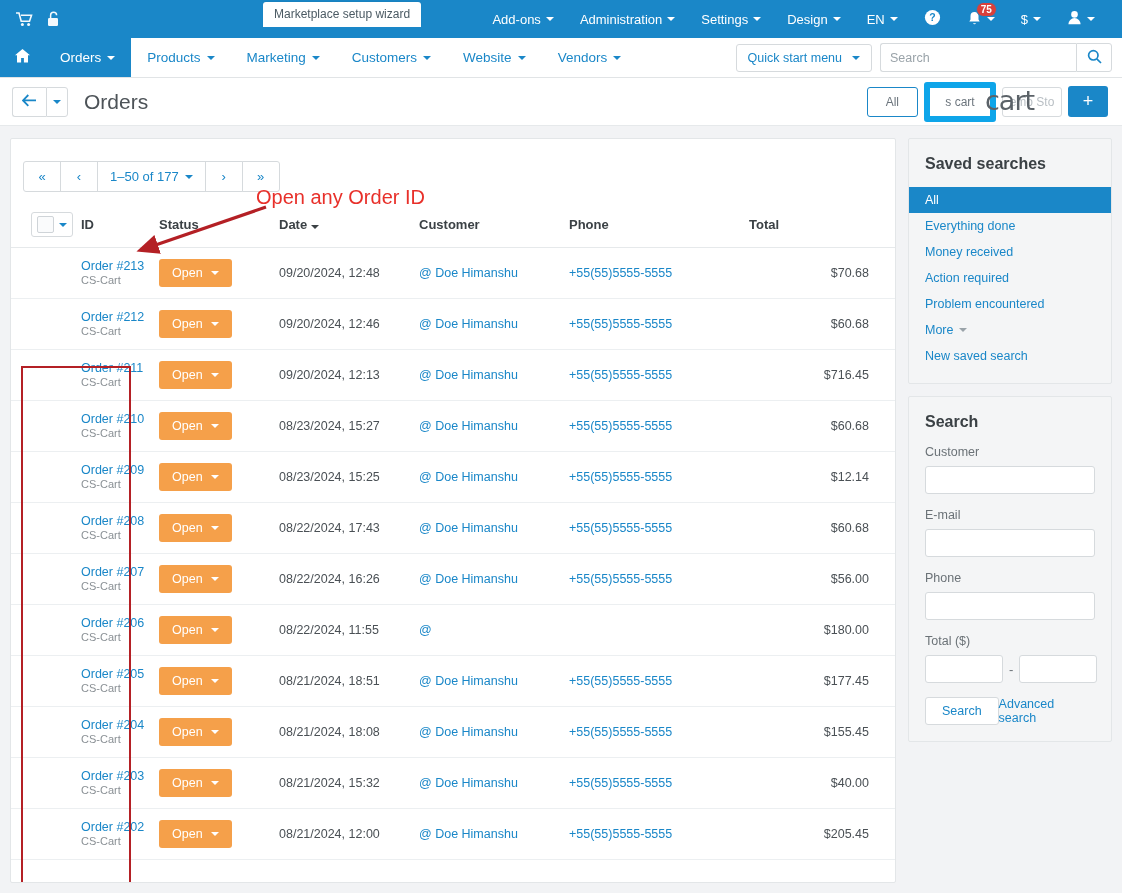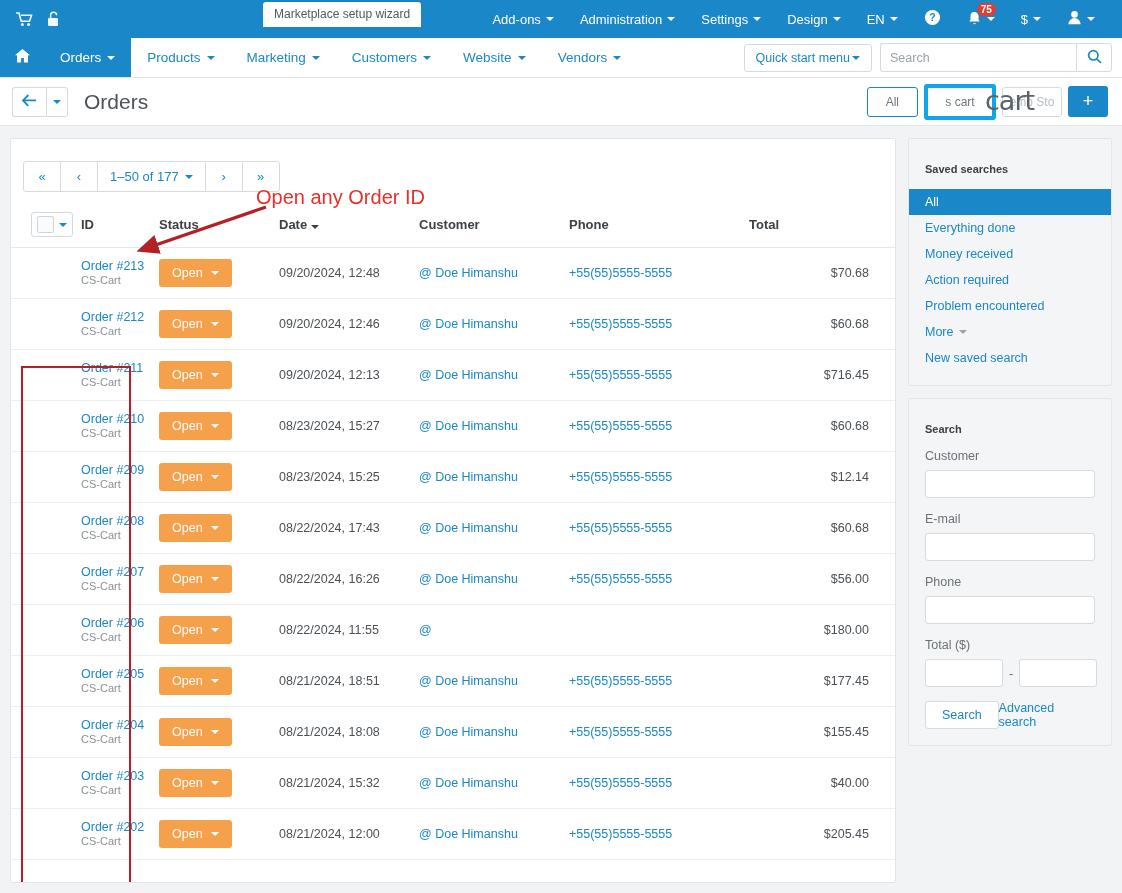--- a/index.html
+++ b/index.html
@@ -52,21 +52,21 @@
     color:#fff; cursor:pointer;
   }
   .nav-item{
     display:flex; align-items:center; gap:6px; padding:0 16px;
     color:#1a87c8; font-size:13.5px; cursor:pointer; white-space:nowrap;
   }
   .nav-item.active{ background:#1a87c8; color:#ffffff; }
   .nav-right{ margin-left:auto; display:flex; align-items:center; padding-right:10px; gap:8px; }
   .quickstart{
     border:1px solid #d6dadd; border-radius:3px; background:#fff;
-    color:#1a87c8; font-size:12.5px; padding:6px 11px; display:flex; align-items:center; gap:2px;
+    color:#1a87c8; font-size:12.5px; padding:6px 11px; display:flex; align-items:center; gap:10px;
     cursor:pointer;
   }
   .searchbox{ display:flex; align-items:stretch; }
   .searchbox input{
     width:196px; border:1px solid #d6dadd; border-right:none; border-radius:3px 0 0 3px;
     padding:6px 9px; font-size:12.5px; font-family:inherit; outline:none; color:#555;
     height:29px;
   }
   .searchbox input::placeholder{ color:#9aa3a9; }
   .search-btn{
@@ -86,21 +86,21 @@
   }
   .back-btn{ width:34px; border-radius:3px 0 0 3px; border-right:none; font-size:15px; }
   .back-caret{ width:22px; border-radius:0 3px 3px 0; }
   .page-title{ font-size:21px; color:#4d5358; margin-left:16px; font-weight:normal; }
   .title-right{ margin-left:auto; display:flex; align-items:center; gap:6px; position:relative; }
   .allbtn{
     border:1px solid #1a87c8; border-radius:3px; background:#fff; color:#6c757d;
     font-size:12px; padding:7px 18px; cursor:pointer; position:relative; z-index:3;
   }
   .storebtn{
-    border:4px solid #0ea5e9; border-radius:3px; background:#fff; color:#6c757d;
+    border:6px solid #0ea5e9; border-radius:3px; background:#fff; color:#6c757d;
     font-size:12px; padding:7px 12px; cursor:pointer; width:72px; overflow:hidden;
     white-space:nowrap; position:relative; z-index:1;
   }
   .storebtn2{
     border:1px solid #d6dadd; border-radius:3px; background:#fff; color:#b9bfc4;
     font-size:12px; padding:7px 6px; cursor:pointer; width:60px; overflow:hidden;
     white-space:nowrap; position:relative; z-index:1;
   }
   .plusbtn{
     background:#1a87c8; border:none; border-radius:3px; color:#fff; width:40px; height:31px;
@@ -177,21 +177,21 @@
     white-space:nowrap;
   }
   .annot-arrow{ position:absolute; left:0; top:0; width:1122px; height:893px; z-index:21; pointer-events:none; }
 
   
   .sidebar{ width:204px; display:flex; flex-direction:column; gap:12px; }
   .card{
     background:#f4f5f6; border:1px solid #e3e6e8; border-radius:2px; padding:16px 0 14px;
   }
   .card h3{
-    margin:8px 0 14px 16px; font-size:11px; color:#3b4145; font-weight:bold;
+    margin:0 0 14px 16px; font-size:16px; color:#3b4145; font-weight:bold;
   }
   .saved-item{
     padding:6px 16px; font-size:12.5px; color:#1a87c8; cursor:pointer;
     display:flex; align-items:center; gap:6px;
   }
   .saved-item.active{ background:#1a87c8; color:#ffffff; }
 
   .search-card{ padding:16px 16px 16px; }
   .field-label{ font-size:12.5px; color:#6b7277; margin:0 0 7px; }
   .field-input{

